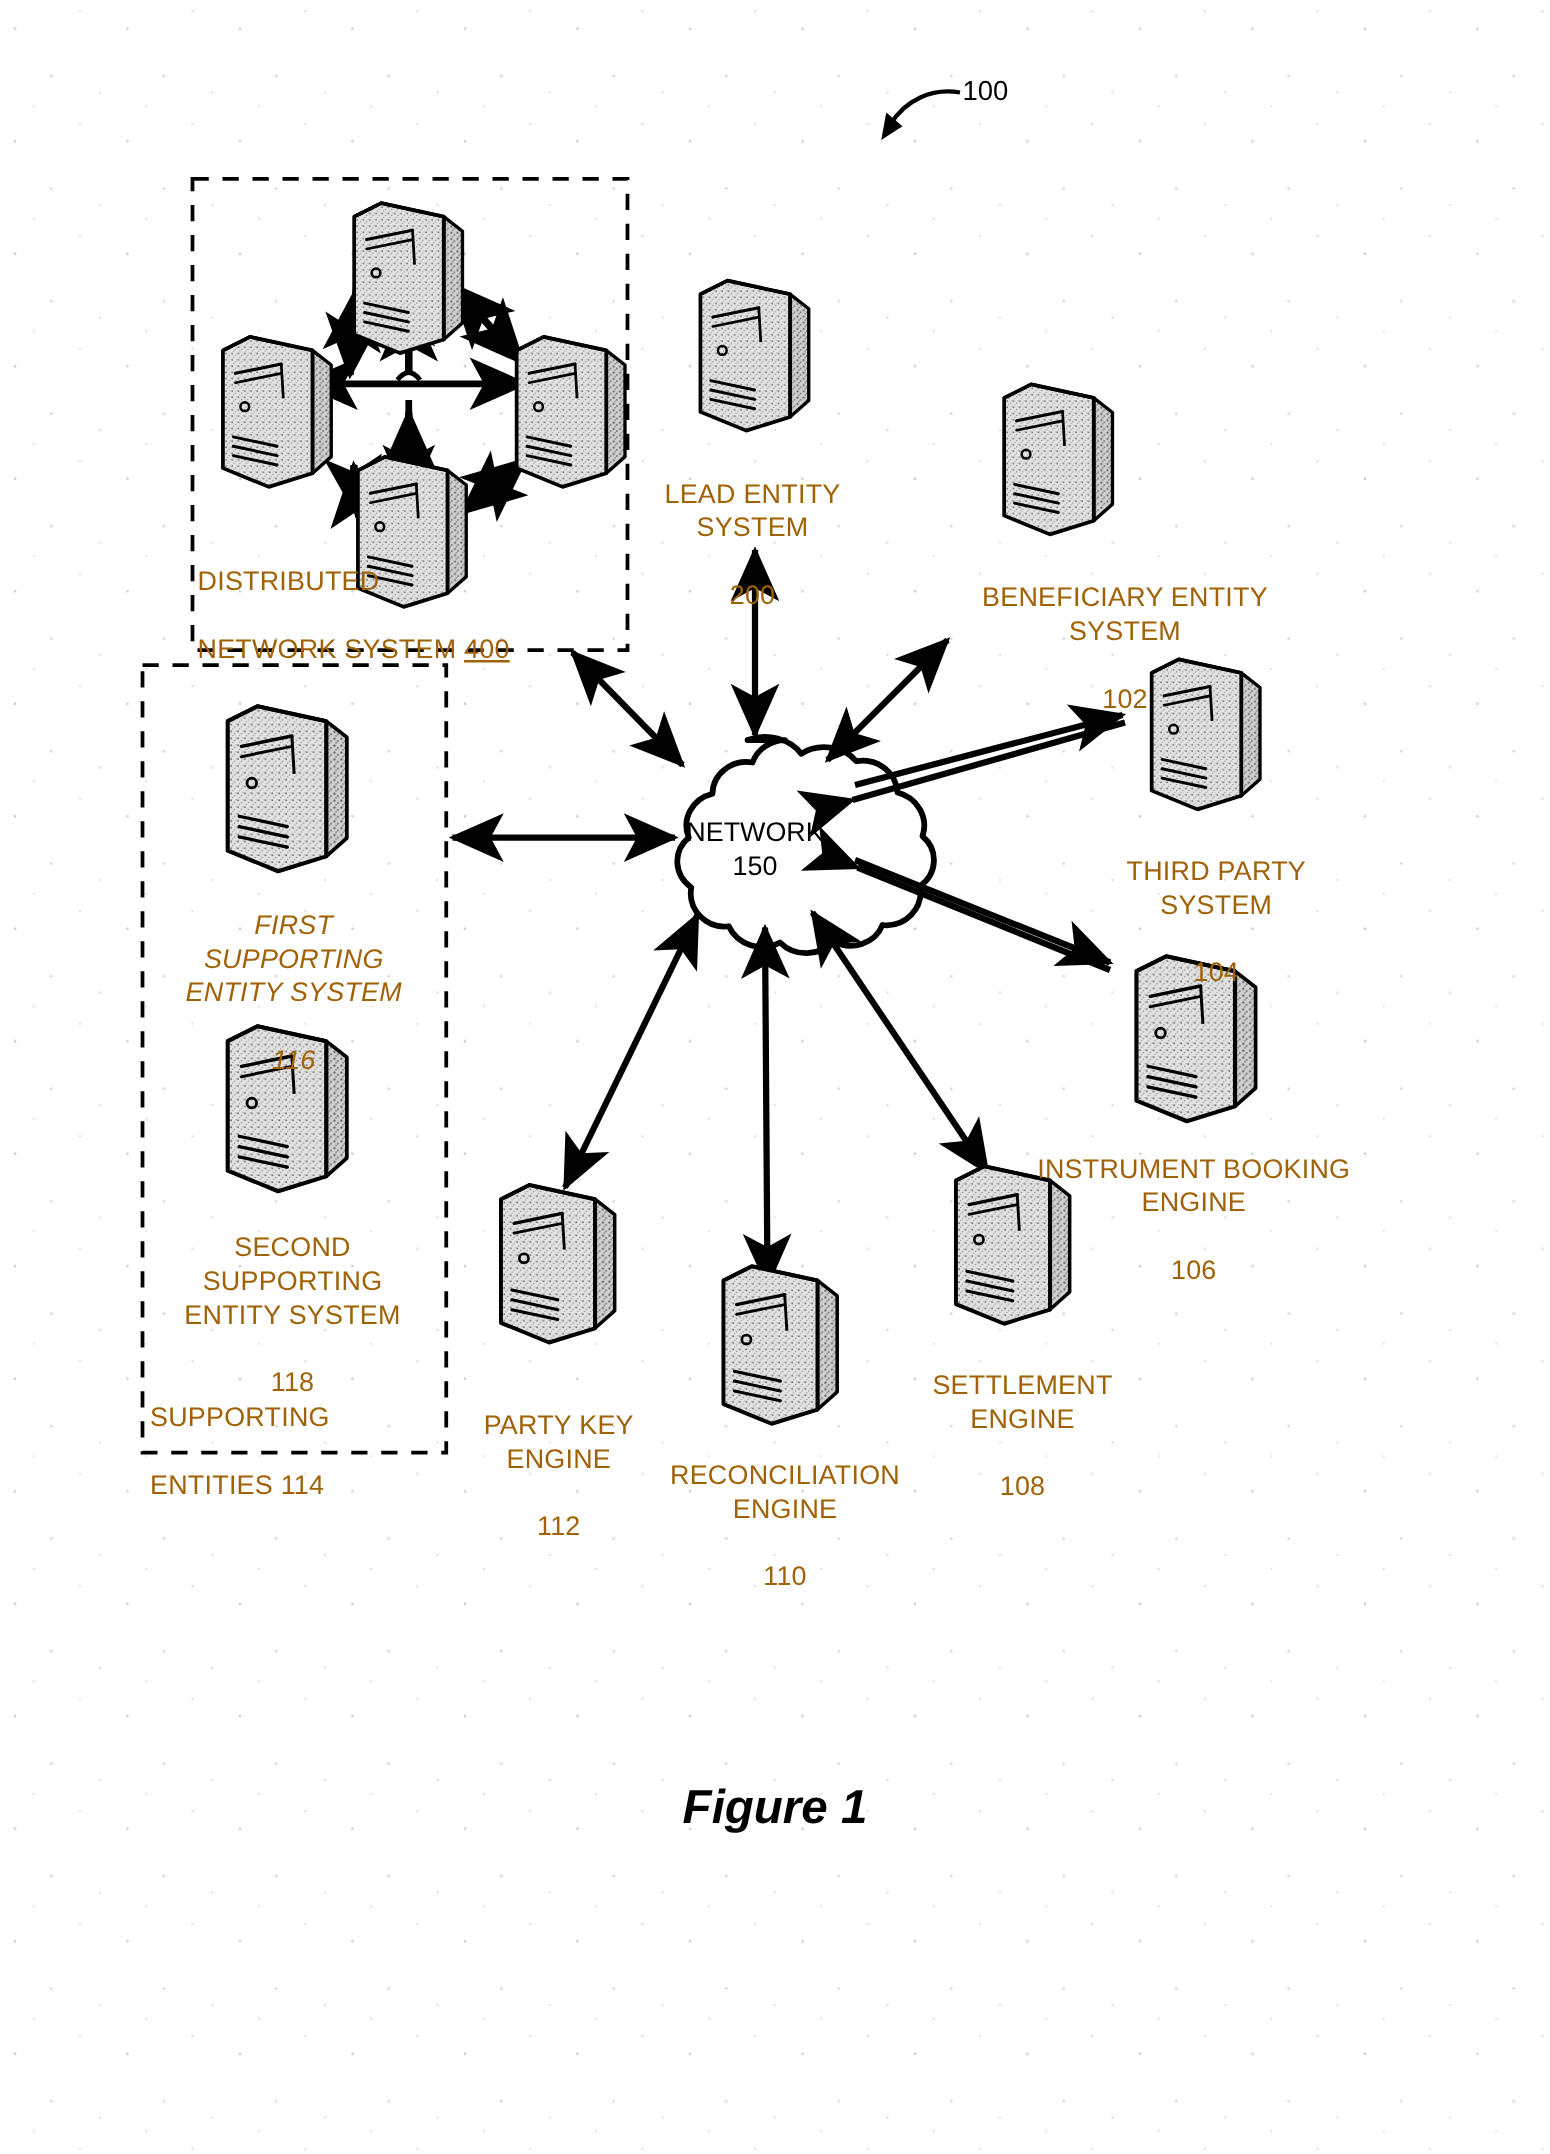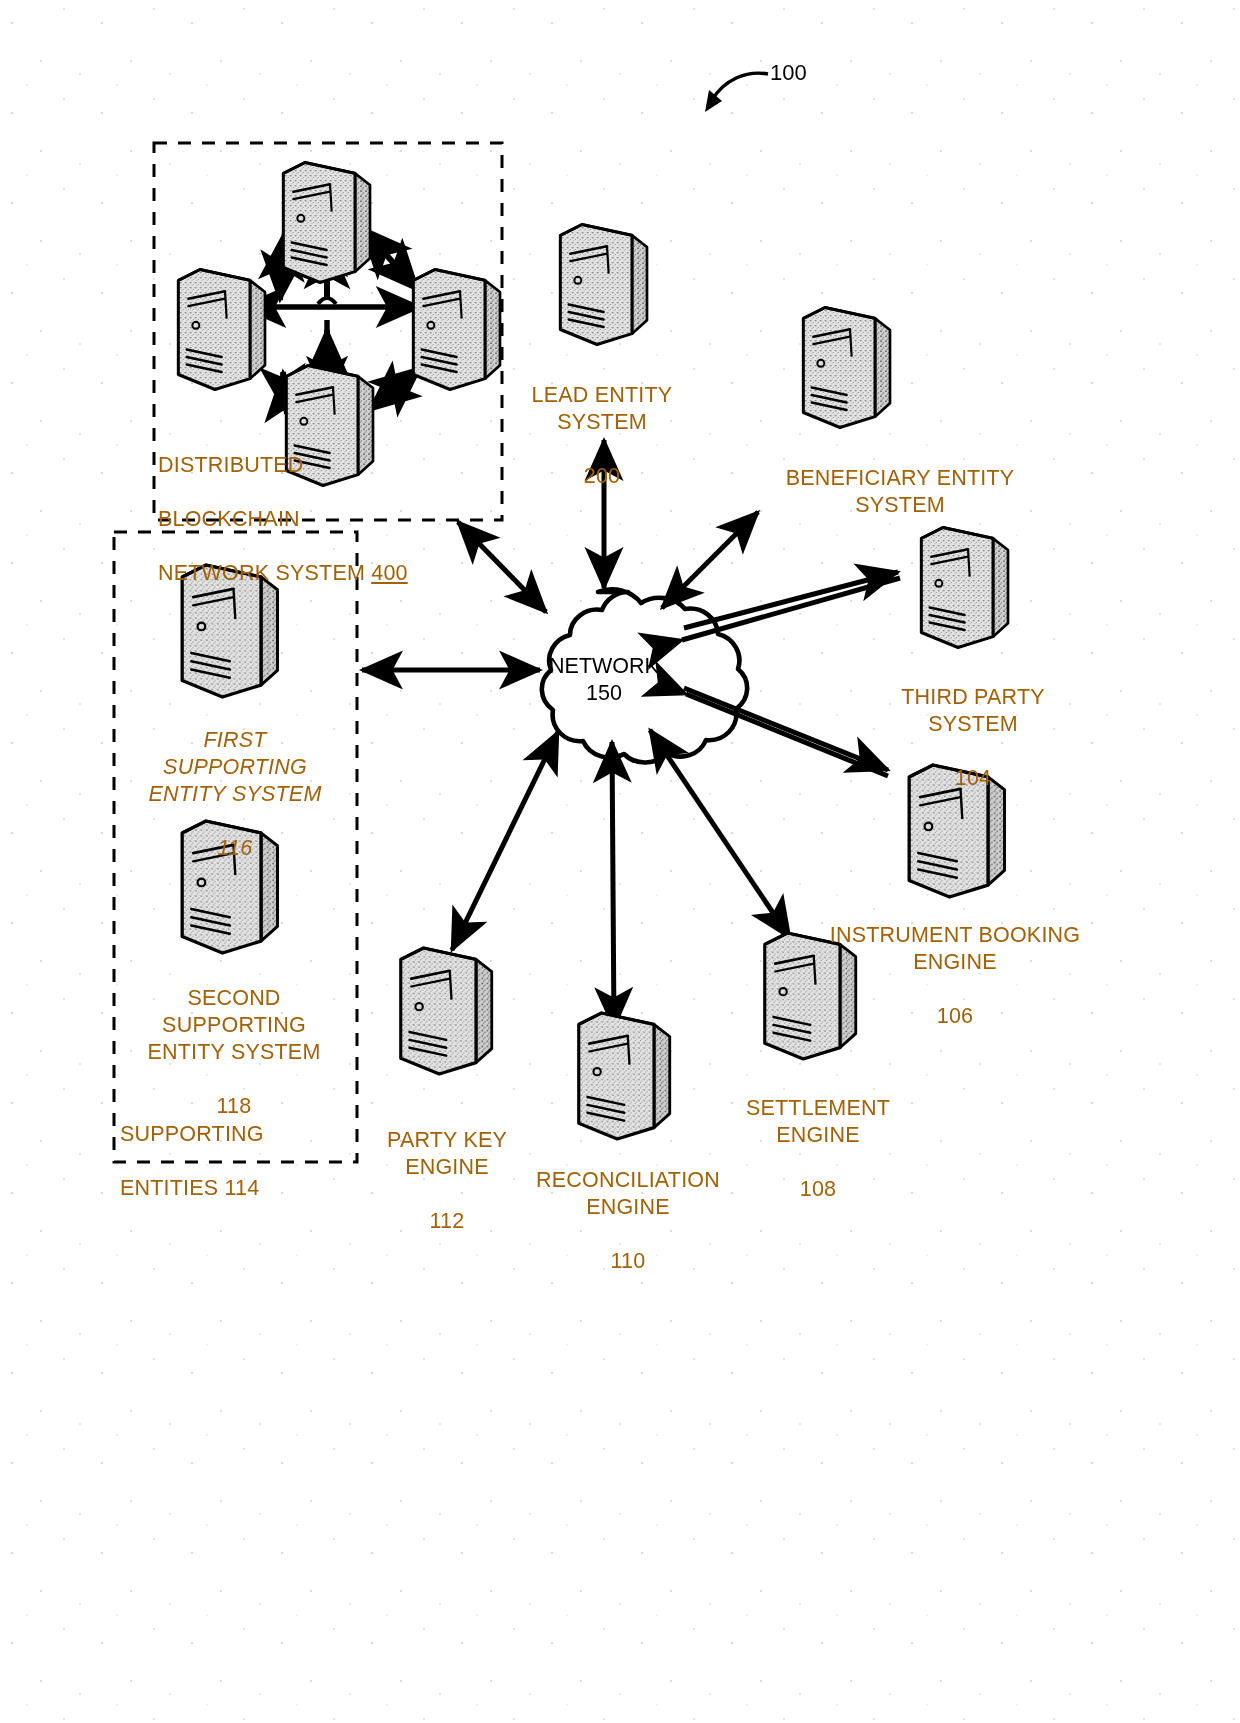--- a/index.html
+++ b/index.html
@@ -157,21 +157,20 @@
     <use href="#server" x="570" y="1010" width="105" height="132"></use>
     <use href="#server" x="392" y="945" width="105" height="132"></use>
     <use href="#server" x="173" y="562" width="110" height="138"></use>
     <use href="#server" x="173" y="818" width="110" height="138"></use>
   </svg>
 
   <div class="ref100" style="left:770px;top:60px;">100</div>
 
   <div class="lbl left" style="left:158px;top:425px;width:330px;">
     <div>DISTRIBUTED</div>
-    <div>BLOCKCHAIN</div>
     <div><span>NETWORK SYSTEM </span><span class="u">400</span></div>
   </div>
 
   <div class="lbl left" style="left:120px;top:1094px;width:230px;">
     <div>SUPPORTING</div>
     <div>ENTITIES 114</div>
   </div>
 
   <div class="cloudtxt" style="left:524px;top:653px;width:160px;">
     <div>NETWORK</div>
@@ -180,20 +179,21 @@
 
   <div class="lbl" style="left:502px;top:355px;width:200px;">
     <div>LEAD ENTITY
 SYSTEM</div>
     <div>200</div>
   </div>
 
   <div class="lbl" style="left:730px;top:438px;width:340px;">
     <div>BENEFICIARY ENTITY
 SYSTEM</div>
+    <div>102</div>
   </div>
 
   <div class="lbl" style="left:868px;top:657px;width:210px;text-align:center;">
     <div>THIRD PARTY
 SYSTEM</div>
     <div>104</div>
   </div>
 
   <div class="lbl" style="left:820px;top:895px;width:270px;">
     <div>INSTRUMENT BOOKING
@@ -226,14 +226,15 @@
     <div>116</div>
   </div>
 
   <div class="lbl" style="left:121px;top:958px;width:226px;">
     <div>SECOND
 SUPPORTING
 ENTITY SYSTEM</div>
     <div>118</div>
   </div>
 
+  <div class="figcap" style="top:1425px;">Figure 1</div>
 
 </div>
 
 </body></html>

